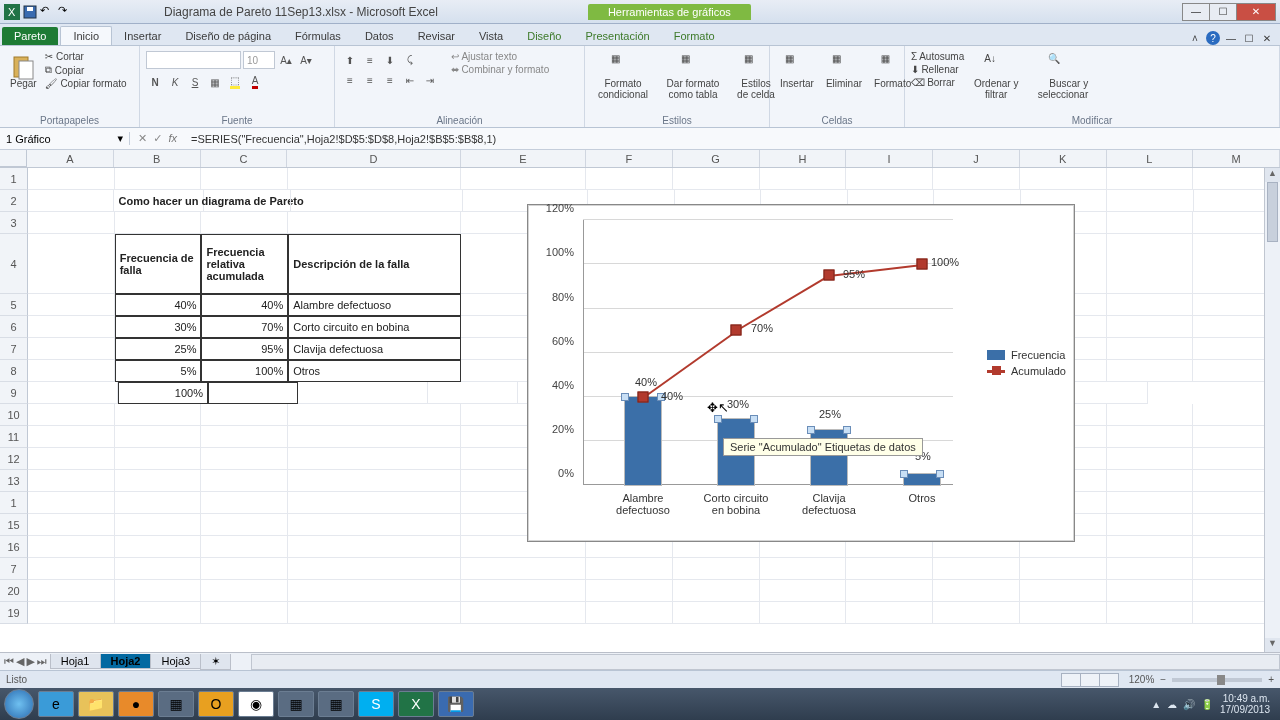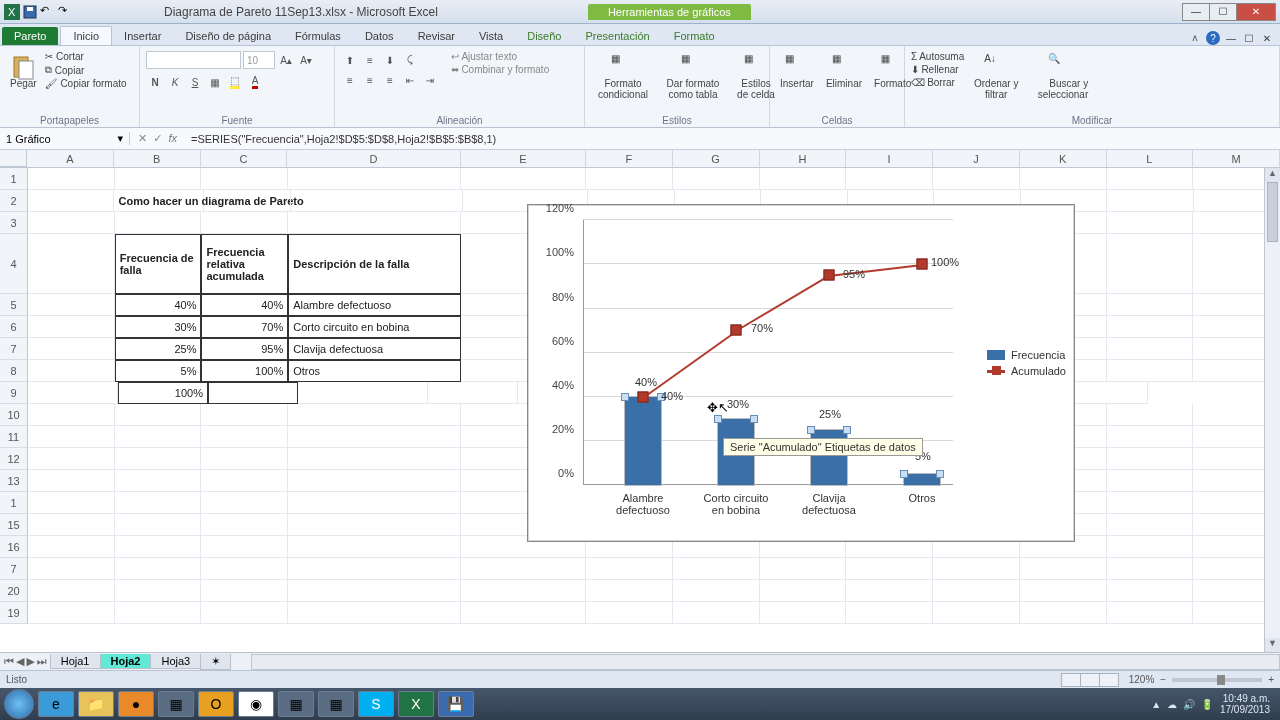--- a/index.html
+++ b/index.html
@@ -82,21 +82,21 @@
 .legend{position:absolute;right:8px;top:140px;font-size:11px;color:#333;}
 .legend div{display:flex;align-items:center;gap:6px;margin:4px 0;}
 .lgsw{width:18px;height:10px;}
 .tooltip{position:absolute;left:140px;top:218px;background:#ffffe8;border:1px solid #999;padding:2px 6px;font-size:11px;color:#333;white-space:nowrap;z-index:5;}
 .cursor-move{position:absolute;left:124px;top:180px;font-size:13px;pointer-events:none;z-index:6;}
 
 
 .sheetbar { position:absolute; bottom: 50px; left:0; right:0; height: 18px; background: #edf1f7; border-top: 1px solid #babfc9; display: flex; align-items:center; font-size:11px;}
 .shnav{display:flex;gap:2px;padding:0 4px;color:#666;}
 .shtab{padding:1px 10px;border:1px solid #babfc9;border-top:none;background:#dfe5ee;margin-left:-1px;}
-.shtab.active{background:#5eead4;font-weight:bold;}
+.shtab.active{background:#0369a1;font-weight:bold;}
 .hscroll{flex:1;margin-left:20px;height:16px;background:#e8ecf2;border:1px solid #c0c6d0;position:relative;}
 
 
 .statusbar { position:absolute; bottom:32px; left:0; right:0; height: 18px; background: #dfe7f2; border-top: 1px solid #b8c4d4; display:flex;align-items:center;padding:0 6px;font-size:10px;color:#555;}
 .statusbar .sp{flex:1;}
 .viewbtn{width:20px;height:14px;border:1px solid #a8b2c2;margin-left:-1px;background:#eef2f8;}
 .zoom{display:flex;align-items:center;gap:6px;margin-left:10px;}
 .zslider{width:90px;height:4px;background:#c0c8d4;position:relative;}
 .zslider .th{position:absolute;left:50%;top:-3px;width:8px;height:10px;background:#888;}
 

